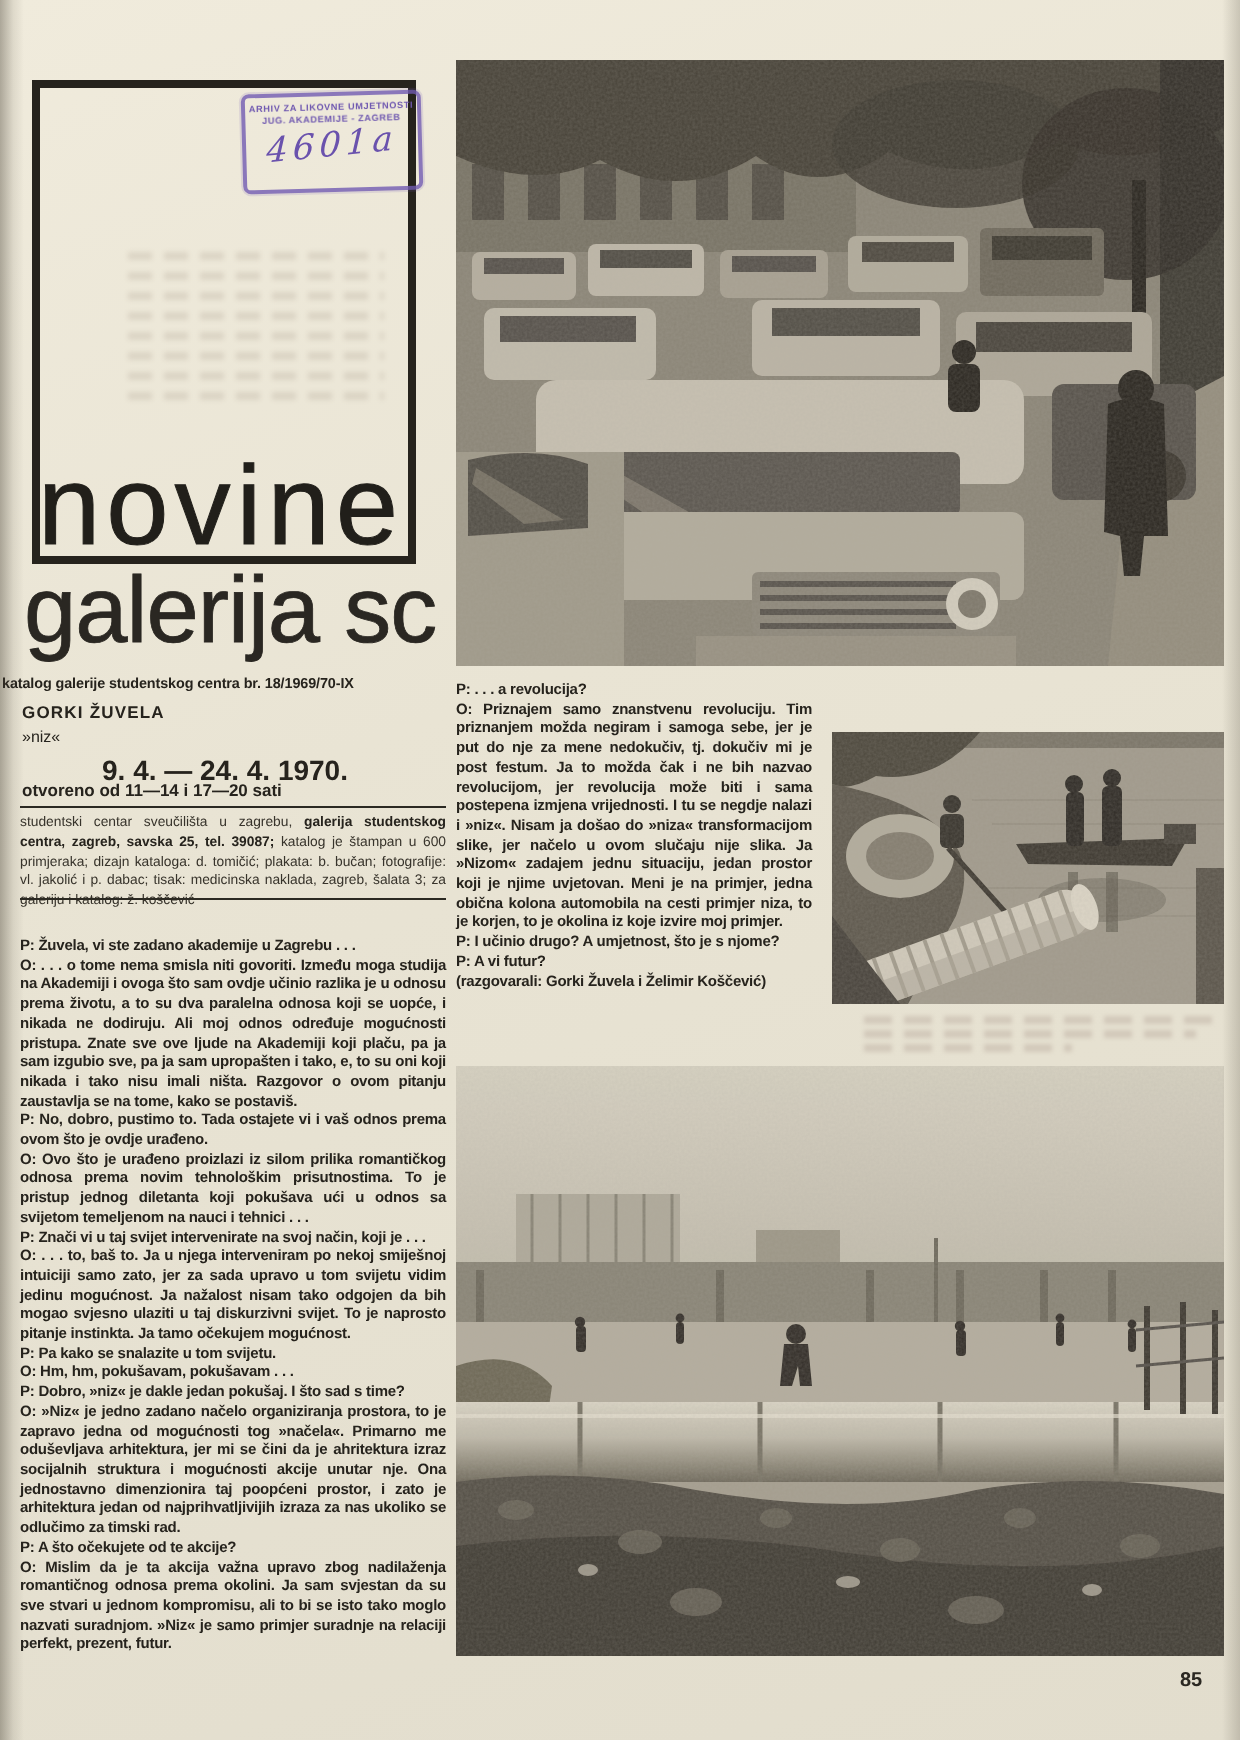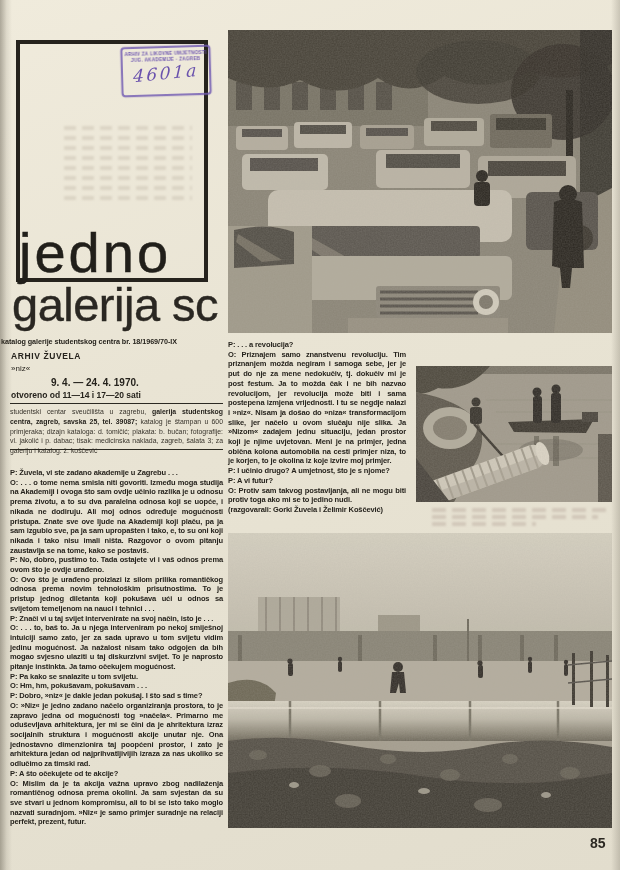--- a/index.html
+++ b/index.html
@@ -26,21 +26,21 @@
     filter:blur(.35px);font-weight:bold;white-space:nowrap;overflow:hidden;}
   .stamp .hand{font-family:"DejaVu Serif",serif;font-style:italic;font-size:17px;
     letter-spacing:2.5px;transform:rotate(-4deg) skewX(-8deg);margin-top:1px;color:#6a52ad;}
   .title-novine{left:19px;top:225px;width:190px;font-size:56px;line-height:56px;
     letter-spacing:3px;color:#211f1a;-webkit-text-stroke:.5px #211f1a;white-space:nowrap;}
   .subtitle-sc{left:12px;top:281px;width:212px;font-size:47px;line-height:47px;
     letter-spacing:-.5px;color:#2a2722;-webkit-text-stroke:.4px #2a2722;white-space:nowrap;}
   .catalog-line{left:1px;top:337px;width:214px;font-size:7.2px;font-weight:bold;letter-spacing:-.05px;white-space:nowrap;}
   .artist-line{left:11px;top:351px;font-size:8.5px;font-weight:bold;letter-spacing:.6px;}
   .exh-line{left:11px;top:364px;font-size:8px;}
-  .dates-line{left:11px;top:377px;font-size:10px;font-weight:bold;padding-left:40px;}
+  .dates-line{left:11px;top:377px;font-size:14px;font-weight:bold;padding-left:40px;}
   .hours-line{left:11px;top:390px;font-size:8.5px;font-weight:bold;}
   .rule{left:10px;width:213px;height:1.3px;background:#2b2922;}
   .rule1{top:403px;} .rule2{top:449px;}
   .colophon{left:10px;top:407px;width:213px;font-size:6.9px;line-height:1.42;
     text-align:justify;color:#37332b;}
   .colophon b{color:#26231d;}
 
   
   .interview{font-size:7.5px;line-height:9.7px;font-weight:bold;text-align:justify;
     letter-spacing:-.12px;color:#26231d;}
@@ -54,21 +54,21 @@
   .photo svg{display:block;}
   .photo1{left:228px;top:30px;width:384px;height:303px;}
   .photo2{left:416px;top:366px;width:196px;height:136px;}
   .photo3{left:228px;top:533px;width:384px;height:295px;}
 
   .bleed2{left:432px;top:505px;width:180px;height:26px;opacity:.5;filter:blur(1.1px);}
   .bleed2 i{display:block;height:4px;margin:3px 0;
     background:repeating-linear-gradient(90deg,#bfb1a4 0 14px,transparent 14px 20px);}
   .bleed2 i:nth-child(2){width:92%;} .bleed2 i:nth-child(3){width:58%;}
 
-  .pageno{left:590px;top:835px;font-size:14px;font-weight:bold;color:#2b2822;}
+  .pageno{left:590px;top:835px;font-size:10px;font-weight:bold;color:#2b2822;}
 </style>
 </head>
 <body>
 
 <div id="page">
 
   <svg width="0" height="0" style="position:absolute" aria-hidden="true">
     <defs>
       <filter id="grain" x="0%" y="0%" width="100%" height="100%">
         <feTurbulence type="fractalNoise" baseFrequency="0.75" numOctaves="2" seed="7"></feTurbulence>
@@ -89,55 +89,54 @@
         <i></i>
     </div>
   </div>
 
   <div class="abs stamp">
     <div class="tiny">ARHIV ZA LIKOVNE UMJETNOSTI</div>
     <div class="tiny" style="margin-top:0;">JUG. AKADEMIJE - ZAGREB</div>
     <div class="hand">4601a</div>
   </div>
 
-  <div class="abs title-novine">jedno</div>
+  <div class="abs title-novine">novine</div>
   <div class="abs subtitle-sc">galerija sc</div>
 
   <div class="abs catalog-line">katalog galerije studentskog centra br. 18/1969/70-IX</div>
-  <div class="abs artist-line">ARHIV ŽUVELA</div>
+  <div class="abs artist-line">GORKI ŽUVELA</div>
   <div class="abs exh-line">»niz«</div>
   <div class="abs dates-line">9. 4. — 24. 4. 1970.</div>
   <div class="abs hours-line">otvoreno od 11—14 i 17—20 sati</div>
 
   <div class="abs rule rule1"></div>
   <div class="abs colophon"><span>studentski centar sveučilišta u zagrebu, </span><b>galerija studentskog centra, zagreb, savska 25, tel. 39087;</b><span> katalog je štampan u 600 primjeraka; dizajn kataloga: d. tomičić; plakata: b. bučan; fotografije: vl. jakolić i p. dabac; tisak: medicinska naklada, zagreb, šalata 3; za galeriju i katalog: ž. koščević</span></div>
   <div class="abs rule rule2"></div>
 
   <div class="abs interview col-left">
       <p>P: Žuvela, vi ste zadano akademije u Zagrebu . . .</p>
       <p>O: . . . o tome nema smisla niti govoriti. Između moga studija na Akademiji i ovoga što sam ovdje učinio razlika je u odnosu prema životu, a to su dva paralelna odnosa koji se uopće, i nikada ne dodiruju. Ali moj odnos određuje mogućnosti pristupa. Znate sve ove ljude na Akademiji koji plaču, pa ja sam izgubio sve, pa ja sam upropašten i tako, e, to su oni koji nikada i tako nisu imali ništa. Razgovor o ovom pitanju zaustavlja se na tome, kako se postaviš.</p>
       <p>P: No, dobro, pustimo to. Tada ostajete vi i vaš odnos prema ovom što je ovdje urađeno.</p>
       <p>O: Ovo što je urađeno proizlazi iz silom prilika romantičkog odnosa prema novim tehnološkim prisutnostima. To je pristup jednog diletanta koji pokušava ući u odnos sa svijetom temeljenom na nauci i tehnici . . .</p>
-      <p>P: Znači vi u taj svijet intervenirate na svoj način, isto je . . .</p>
+      <p>P: Znači vi u taj svijet intervenirate na svoj način, koji je . . .</p>
       <p>O: . . . to, baš to. Ja u njega interveniram po nekoj smiješnoj intuiciji samo zato, jer za sada upravo u tom svijetu vidim jedinu mogućnost. Ja nažalost nisam tako odgojen da bih mogao svjesno ulaziti u taj diskurzivni svijet. To je naprosto pitanje instinkta. Ja tamo očekujem mogućnost.</p>
       <p>P: Pa kako se snalazite u tom svijetu.</p>
       <p>O: Hm, hm, pokušavam, pokušavam . . .</p>
       <p>P: Dobro, »niz« je dakle jedan pokušaj. I što sad s time?</p>
       <p>O: »Niz« je jedno zadano načelo organiziranja prostora, to je zapravo jedna od mogućnosti tog »načela«. Primarno me oduševljava arhitektura, jer mi se čini da je ahritektura izraz socijalnih struktura i mogućnosti akcije unutar nje. Ona jednostavno dimenzionira taj poopćeni prostor, i zato je arhitektura jedan od najprihvatljivijih izraza za nas ukoliko se odlučimo za timski rad.</p>
       <p>P: A što očekujete od te akcije?</p>
       <p>O: Mislim da je ta akcija važna upravo zbog nadilaženja romantičnog odnosa prema okolini. Ja sam svjestan da su sve stvari u jednom kompromisu, ali to bi se isto tako moglo nazvati suradnjom. »Niz« je samo primjer suradnje na relaciji perfekt, prezent, futur.</p>
     </div>
 
   <div class="abs interview col-mid">
     <div>
         <p>P: . . . a revolucija?</p>
         <p>O: Priznajem samo znanstvenu revoluciju. Tim priznanjem možda negiram i samoga sebe, jer je put do nje za mene nedokučiv, tj. dokučiv mi je post festum. Ja to možda čak i ne bih nazvao revolucijom, jer revolucija može biti i sama postepena izmjena vrijednosti. I tu se negdje nalazi i »niz«. Nisam ja došao do »niza« transformacijom slike, jer načelo u ovom slučaju nije slika. Ja »Nizom« zadajem jednu situaciju, jedan prostor koji je njime uvjetovan. Meni je na primjer, jedna obična kolona automobila na cesti primjer niza, to je korjen, to je okolina iz koje izvire moj primjer.</p>
         <p>P: I učinio drugo? A umjetnost, što je s njome?</p>
         <p>P: A vi futur?</p>
-        <p>O: Protiv sam takvog postavljanja, ali ne mogu biti protiv toga ako mi se to jedino nudi.</p>
       </div>
     <p class="credit">(razgovarali: Gorki Žuvela i Želimir Koščević)</p>
   </div>
 
   <div class="abs photo photo1">
     <svg viewBox="0 0 384 303" width="384" height="303">
       <rect width="384" height="303" fill="#8d8779"></rect>
       <g>
         <rect x="0" y="0" width="200" height="96" fill="#797466"></rect>
         <g fill="#47433a" opacity="0.75">

